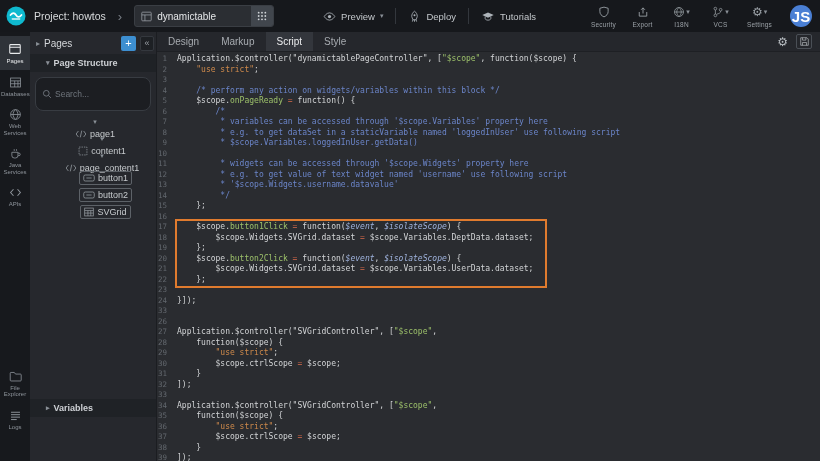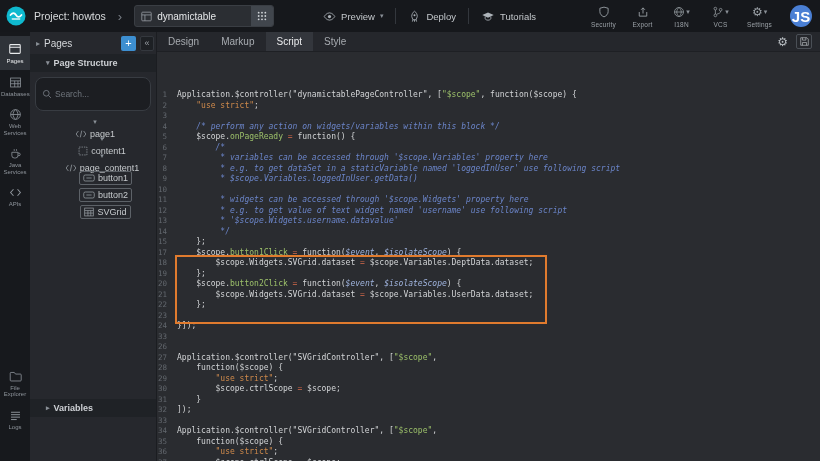--- a/index.html
+++ b/index.html
@@ -51,34 +51,34 @@
   .search-box input::placeholder{color:#6f757c;}
   .tree{flex:1;overflow:hidden;padding-top:2px;}
   .tree-row{height:17px;display:flex;align-items:center;gap:2px;font-size:9px;color:#c6cacd;cursor:pointer;white-space:nowrap;flex-direction:column;}
   .expander{width:8px;font-size:7px;color:#8a9097;text-align:center;flex:none;}
   .tree-inner{display:flex;align-items:center;gap:3px;padding:1px 3px;}
   .tree-inner .icon{color:#9aa0a6;}
   .tree-inner.boxed{border:1px solid #5d6268;border-radius:2px;}
   .panel-filler{height:44px;flex:none;}
 
   
-  .main{position:absolute;top:32px;left:157px;width:663px;height:429px;display:flex;flex-direction:column;gap:36px;}
+  .main{position:absolute;top:32px;left:157px;width:663px;height:429px;display:flex;flex-direction:column;}
   .tabbar{height:20px;background:#25272c;display:flex;align-items:stretch;border-bottom:1px solid #1e2024;flex:none;}
   .tab{padding:0 11px;display:flex;align-items:center;font-size:10px;color:#a7abb0;cursor:pointer;}
   .tab.active{background:#33363c;color:#e9eaec;}
   .tab-tools{margin-left:auto;display:flex;align-items:center;gap:8px;padding-right:8px;color:#b7bcc1;}
   .save-tool{width:16px;height:15px;border:1px solid #4a4f56;border-radius:2px;display:flex;align-items:center;justify-content:center;cursor:pointer;color:#b7bcc1;}
   .editor{flex:1;position:relative;background:#2a2c30;font-family:"DejaVu Sans Mono","Liberation Mono",monospace;font-size:8px;line-height:10.5px;overflow:hidden;padding-top:2px;}
   .code-line{display:flex;height:10.5px;white-space:pre;}
   .ln{width:16px;flex:none;text-align:right;color:#62676d;padding-right:6px;font-size:7.5px;}
   .code{padding-left:4px;}
   .tk-p{color:#d2d4d6;}
   .tk-s{color:#9cc06a;}
   .tk-d{color:#cf8a4b;}
-  .tk-c{color:#6b85c9;font-style:italic;margin-top:31px;}
+  .tk-c{color:#6b85c9;margin-top:31px;}
   .tk-f{color:#9cc06a;}
   .tk-o{color:#d5694a;}
   .tk-i{color:#9fb3dd;font-style:italic;}
   .hl-box{position:absolute;border:2px solid #e07b2e;left:18px;width:372px;pointer-events:none;}
 </style>
 </head>
 <body>
 
 <div class="topbar">
   <span class="icon">
@@ -407,20 +407,21 @@
       <div class="code-line"><span class="ln">6</span><span class="code"><span class="tk-c">        /*</span></span></div>
       <div class="code-line"><span class="ln">7</span><span class="code"><span class="tk-c">         * variables can be accessed through '$scope.Variables' property here</span></span></div>
       <div class="code-line"><span class="ln">8</span><span class="code"><span class="tk-c">         * e.g. to get dataSet in a staticVariable named 'loggedInUser' use following script</span></span></div>
       <div class="code-line"><span class="ln">9</span><span class="code"><span class="tk-c">         * $scope.Variables.loggedInUser.getData()</span></span></div>
       <div class="code-line"><span class="ln">10</span><span class="code"></span></div>
       <div class="code-line"><span class="ln">11</span><span class="code"><span class="tk-c">         * widgets can be accessed through '$scope.Widgets' property here</span></span></div>
       <div class="code-line"><span class="ln">12</span><span class="code"><span class="tk-c">         * e.g. to get value of text widget named 'username' use following script</span></span></div>
       <div class="code-line"><span class="ln">13</span><span class="code"><span class="tk-c">         * '$scope.Widgets.username.datavalue'</span></span></div>
       <div class="code-line"><span class="ln">14</span><span class="code"><span class="tk-c">         */</span></span></div>
       <div class="code-line"><span class="ln">15</span><span class="code"><span class="tk-p">    };</span></span></div>
+      <div class="code-line"><span class="ln">16</span><span class="code"></span></div>
       <div class="code-line"><span class="ln">17</span><span class="code"><span class="tk-p">    $scope.</span><span class="tk-f">button1Click</span><span class="tk-p"> </span><span class="tk-o">=</span><span class="tk-p"> function(</span><span class="tk-i">$event</span><span class="tk-p">, </span><span class="tk-i">$isolateScope</span><span class="tk-p">) {</span></span></div>
       <div class="code-line"><span class="ln">18</span><span class="code"><span class="tk-p">        $scope.Widgets.SVGrid.dataset </span><span class="tk-o">=</span><span class="tk-p"> $scope.Variables.DeptData.dataset;</span></span></div>
       <div class="code-line"><span class="ln">19</span><span class="code"><span class="tk-p">    };</span></span></div>
       <div class="code-line"><span class="ln">20</span><span class="code"><span class="tk-p">    $scope.</span><span class="tk-f">button2Click</span><span class="tk-p"> </span><span class="tk-o">=</span><span class="tk-p"> function(</span><span class="tk-i">$event</span><span class="tk-p">, </span><span class="tk-i">$isolateScope</span><span class="tk-p">) {</span></span></div>
       <div class="code-line"><span class="ln">21</span><span class="code"><span class="tk-p">        $scope.Widgets.SVGrid.dataset </span><span class="tk-o">=</span><span class="tk-p"> $scope.Variables.UserData.dataset;</span></span></div>
       <div class="code-line"><span class="ln">22</span><span class="code"><span class="tk-p">    };</span></span></div>
       <div class="code-line"><span class="ln">23</span><span class="code"></span></div>
       <div class="code-line"><span class="ln">24</span><span class="code"><span class="tk-p">}]);</span></span></div>
       <div class="code-line"><span class="ln">33</span><span class="code"></span></div>
       <div class="code-line"><span class="ln">26</span><span class="code"></span></div>

